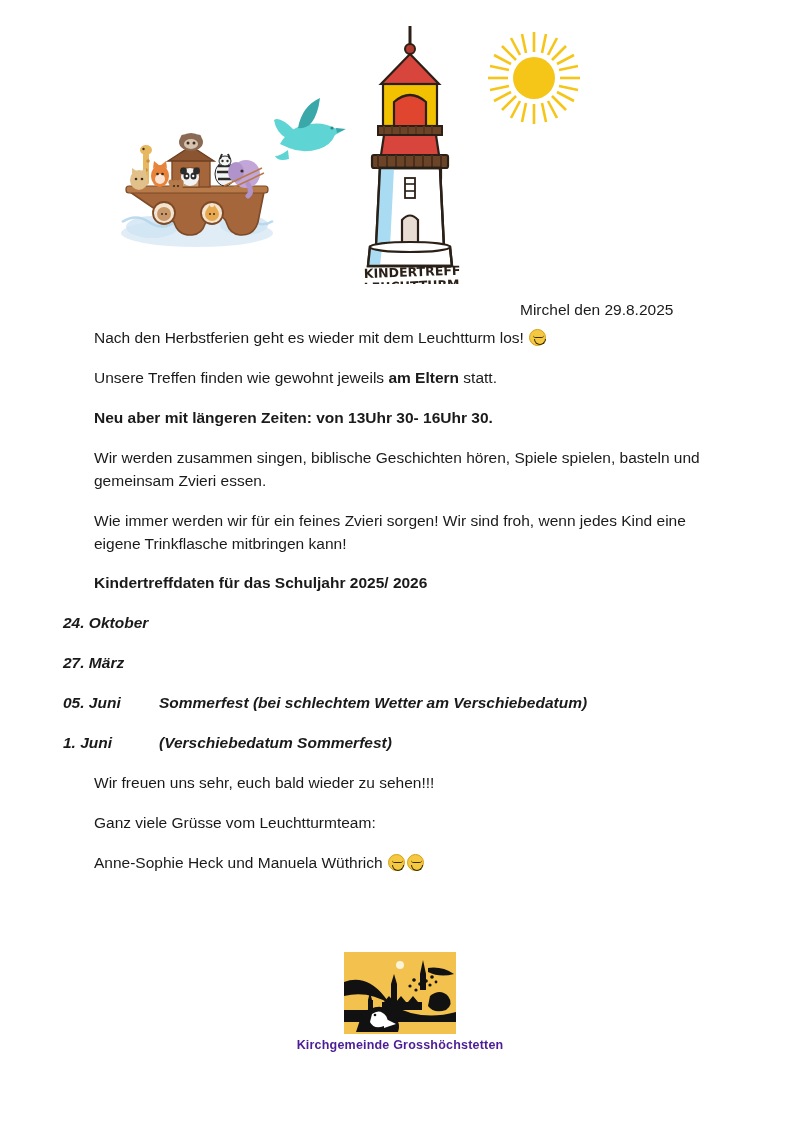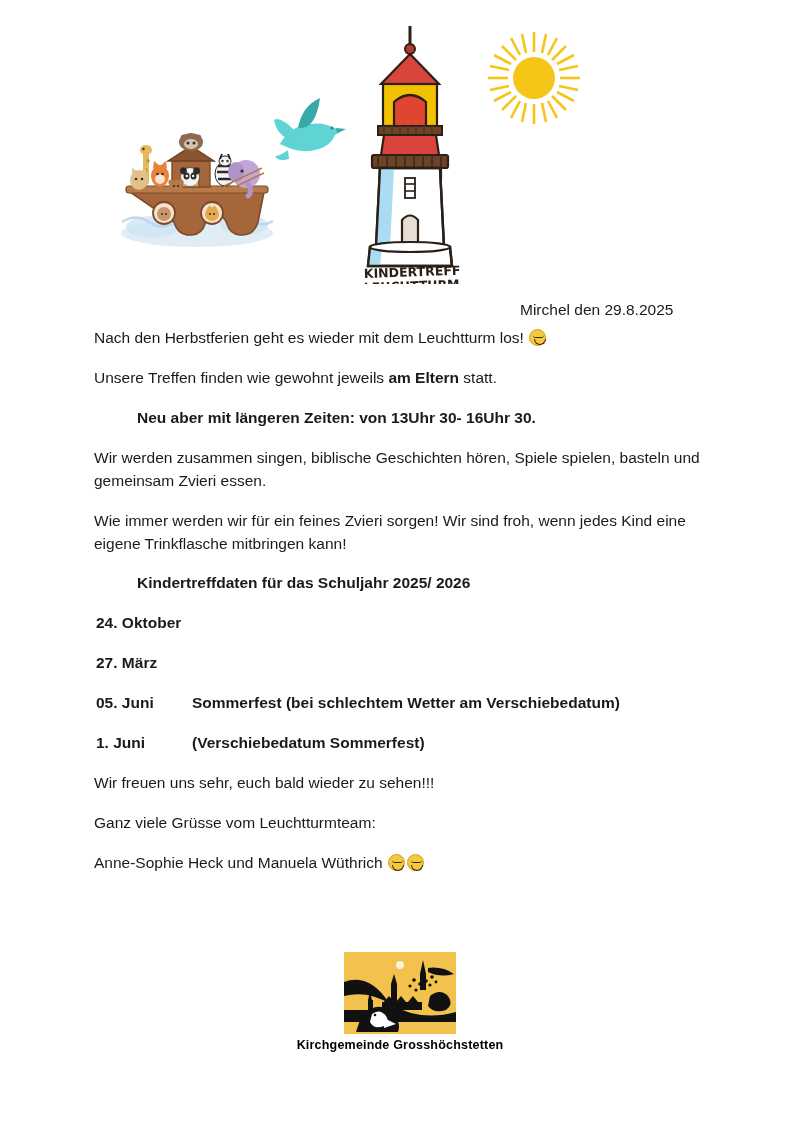--- a/index.html
+++ b/index.html
@@ -41,30 +41,31 @@
     line-height: 1.35;
     margin-bottom: 6px;
   }
   .para {
     margin: 0 0 17px 0;
     padding-left: 94px;
     padding-right: 80px;
     font-size: 15.5px;
     line-height: 1.48;
   }
-  .para.bold { font-weight: bold; margin-left: 43px; }
+  .para.bold { font-weight: bold; }
   .para b { font-weight: bold; }
 
   .date-row {
     margin: 0 0 17px 0;
-    padding-left: 96px;
+    padding-left: 63px;
     font-size: 15.5px;
     line-height: 1.48;
     font-weight: bold;
     display: flex;
+    font-style: italic;
   }
   .date-row .d-day { width: 96px; flex: 0 0 96px; }
   .date-row .d-desc { flex: 1 1 auto; }
 
   
   .smiley {
     display: inline-block;
     width: 17px; height: 17px;
     border-radius: 50%;
     background: #f5c842;
@@ -99,21 +100,21 @@
     top: 952px;
     width: 800px;
     text-align: center;
   }
   .footer-logo-img { display: block; margin: 0 auto; }
   .footer-caption {
     margin-top: 4px;
     font-size: 12.5px;
     font-weight: bold;
     letter-spacing: .2px;
-    color: #000000;
+    color: #4c1d95;
   }
 </style>
 </head>
 <body>
 
 <div class="header-art">
 
   <svg class="art-ark" viewBox="0 0 170 120">
 
     <ellipse cx="85" cy="103" rx="76" ry="14" fill="#dceaf5" opacity=".85"></ellipse>

